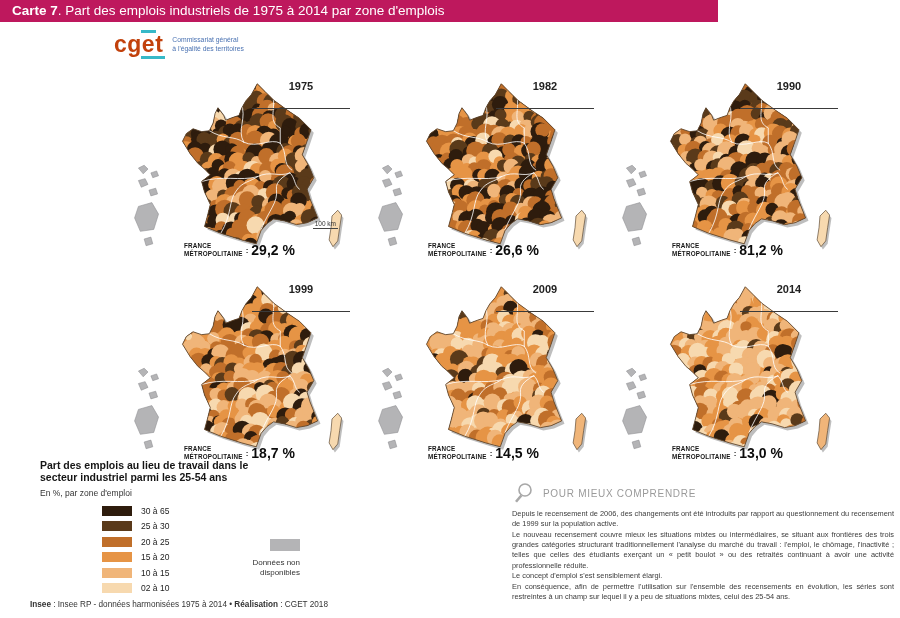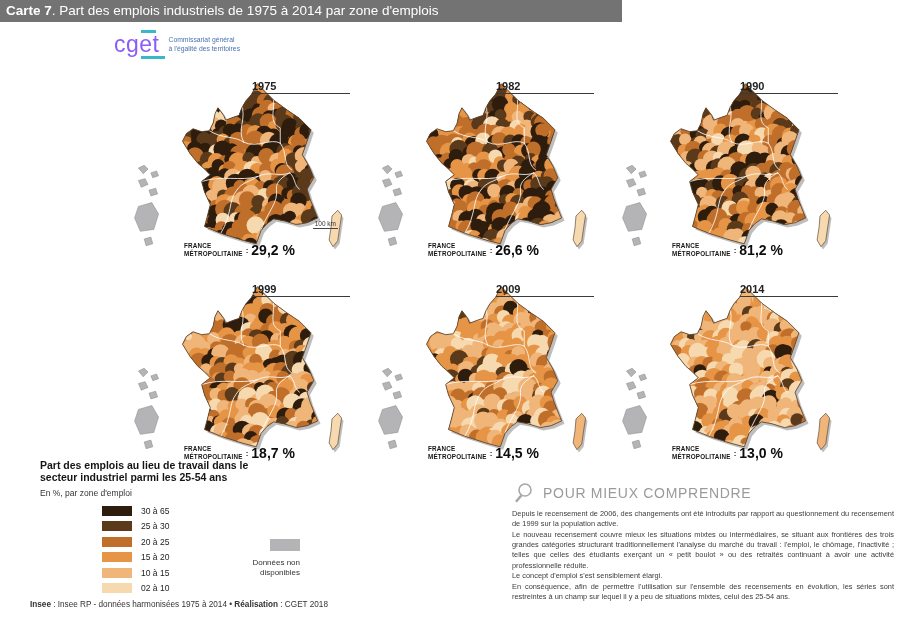--- a/index.html
+++ b/index.html
@@ -2,40 +2,40 @@
 <html><head>
 <meta charset="utf-8">
 <style>
   html,body{margin:0;padding:0}
   body{
     width:900px;height:618px;position:relative;background:#ffffff;
     font-family:"Liberation Sans",sans-serif;overflow:hidden;color:#222;
   }
   
   .header-bar{
-    position:absolute;left:0;top:0;width:622px;height:22px;background:#737373;
-    color:#fff;font-size:13.5px;line-height:22px;padding-left:6px;box-sizing:border-box;
+    position:absolute;left:0;top:0;width:718px;height:22px;background:#be185d;
+    color:#fff;font-size:13.5px;line-height:22px;padding-left:12px;box-sizing:border-box;
     white-space:nowrap;
   }
   .header-bar .hb-bold{font-weight:bold}
   
   .logo{position:absolute;left:114px;top:33px;display:flex;align-items:center;gap:9px}
-  .logo-word{font-size:23px;font-weight:normal;color:#8b5cf6;line-height:1;position:relative;letter-spacing:.5px}
+  .logo-word{font-size:23px;font-weight:bold;color:#c2410c;line-height:1;position:relative;letter-spacing:.5px}
   .logo-word::before{content:"";position:absolute;top:-3px;left:27px;width:15px;height:3px;background:#36b9c8}
   .logo-word::after{content:"";position:absolute;bottom:-3px;left:27px;width:24px;height:3px;background:#36b9c8}
   .logo-tag{font-size:6.8px;color:#4a72b2;line-height:1.3}
   
   .maps-grid{position:absolute;left:126px;top:72px;width:740px;height:408px}
   .map-cell{position:absolute;width:244px;height:202px}
   .mc0{left:0;top:0}.mc1{left:244px;top:0}.mc2{left:488px;top:0}
   .mc3{left:0;top:203px}.mc4{left:244px;top:203px}.mc5{left:488px;top:203px}
   .year-label{
     position:absolute;top:8px;left:126px;width:98px;z-index:3;
     border-bottom:1.5px solid #3a3a3a;font-size:11px;font-weight:bold;color:#222;
-    text-align:left;padding-bottom:1px;
+    text-align:center;padding-bottom:16px;
   }
   .map-svg{position:absolute;left:0;top:6px;width:228px;height:184px}
   .scalebar{
     position:absolute;right:32px;top:148px;font-size:6.5px;color:#333;z-index:3;
     border-bottom:1px solid #444;padding:0 2px 1px;
   }
   .fm-label{position:absolute;left:58px;bottom:16px;display:flex;align-items:center;gap:3px;z-index:3}
   .fm-lines{display:flex;flex-direction:column;font-size:6.3px;font-weight:bold;color:#141414;line-height:1.2;letter-spacing:.2px}
   .fm-colon{font-size:8px;font-weight:bold;color:#141414}
   .fm-value{font-size:14px;font-weight:bold;color:#0c0c0c}
@@ -46,21 +46,21 @@
   .lg-rows{margin-top:5px;margin-left:62px}
   .lg-row{display:flex;align-items:center;height:15.5px}
   .lg-sw{width:30px;height:10px;margin-right:9px;display:inline-block}
   .lg-lab{font-size:8.5px;color:#222}
   .no-data{position:absolute;left:100px;top:78px;width:160px;text-align:right}
   .nd-sw{width:30px;height:12px;display:inline-block}
   .nd-lab{font-size:8px;color:#333;line-height:1.3;margin-top:3px}
   
   .explainer{position:absolute;left:512px;top:482px;width:382px}
   .exp-head{display:flex;align-items:center;gap:7px;color:#9a9a9a}
-  .exp-title{font-size:14px;letter-spacing:.7px}
+  .exp-title{font-size:10px;letter-spacing:.7px}
   .exp-body{margin-top:5px}
   .exp-body p{margin:0;font-size:7.4px;line-height:1.4;color:#3b3b3b;text-align:justify}
   
   .source{position:absolute;left:30px;top:600px;font-size:8.2px;color:#333}
   .source .src-bold{font-weight:bold}
 </style>
 </head>
 <body>
 
 <div class="header-bar">

